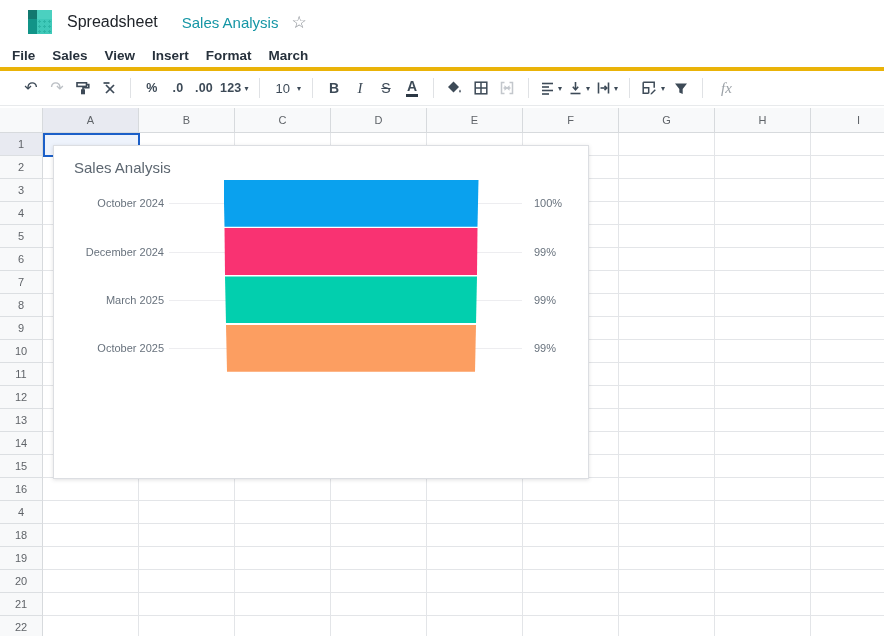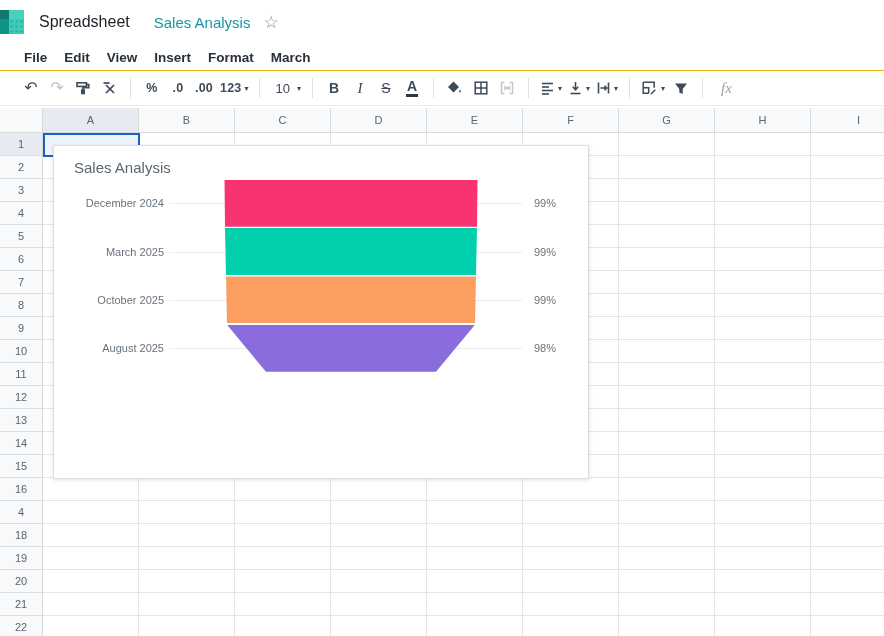--- a/index.html
+++ b/index.html
@@ -1,38 +1,38 @@
 <!DOCTYPE html>
 <html><head>
 <meta charset="utf-8">
 <style>
   * { margin:0; padding:0; box-sizing:border-box; }
   html,body { width:884px; height:636px; overflow:hidden; background:#fff;
               font-family:"Liberation Sans", sans-serif; }
   body { position:relative; }
 
   
-  .appbar { height:44px; display:flex; align-items:center; padding-left:0; background:#fff; }
+  .appbar { height:44px; display:flex; align-items:center; padding-left:28px; background:#fff; }
   .logo { width:24px; height:24px; position:relative; flex:0 0 auto; }
   .logo .q { position:absolute; }
   .logo .tl { left:0; top:0; width:9px; height:9px; background:#11786f; }
   .logo .tr { left:9px; top:0; width:15px; height:9px; background:#4bd0c0; }
   .logo .bl { left:0; top:9px; width:9px; height:15px; background:#119488; }
   .logo .br { left:9px; top:9px; width:15px; height:15px; background:#3fc9b9;
               background-image:radial-gradient(#2bb5a5 1px, transparent 1.2px);
               background-size:5px 5px; }
   .app-title { margin-left:15px; font-size:16px; color:#20242a; font-weight:500; }
   .doc-tab { margin-left:24px; font-size:15px; font-weight:500; color:#1596a5; }
   .doc-name { margin-left:15px; font-size:15px; font-style:italic; color:#9aa0a6; }
   .star { margin-left:13px; font-size:17px; color:#84898f; line-height:1;
           font-family:"DejaVu Sans", sans-serif; }
 
   
-  .menubar { height:27px; display:flex; align-items:center; padding-left:24px;
-             border-bottom:1px solid #eab308; }
+  .menubar { height:27px; display:flex; align-items:center; padding-left:12px;
+             border-bottom:4px solid #eab308; }
   .menu-item { font-size:13.5px; font-weight:600; color:#27313c; margin-right:17px;
                cursor:default; }
 
   
   .toolbar { height:35px; display:flex; align-items:center; padding-left:18px;
              color:#3d4a57; border-bottom:1px solid #e8eaec; }
   .tb-btn { display:flex; align-items:center; justify-content:center; height:24px;
             min-width:20px; margin:0 3px; font-size:13px; color:#3d4a57; }
   .tb-btn .glyph { font-family:"DejaVu Sans", sans-serif; }
   .tb-sep { width:1px; height:20px; background:#e0e2e5; margin:0 8px; }
@@ -97,21 +97,21 @@
       <div class="q bl"></div>
       <div class="q br"></div>
   </div>
   <div class="app-title">Spreadsheet</div>
   <div class="doc-tab">Sales Analysis</div>
   <div class="star">☆</div>
 </div>
 
 <div class="menubar">
     <div class="menu-item">File</div>
-    <div class="menu-item">Edit</div>
+    <div class="menu-item">Sales</div>
     <div class="menu-item">View</div>
     <div class="menu-item">Insert</div>
     <div class="menu-item">Format</div>
     <div class="menu-item">March</div>
   </div>
 
 <div class="toolbar">
   <div class="tb-btn">
       <span class="glyph undo-g">↶</span>
     </div>
@@ -267,36 +267,36 @@
     </div>
   <div class="cells"></div>
   <div class="sel-cell"></div>
 </div>
 
 <div class="chart">
   <div class="chart-title">Sales Analysis</div>
   <div class="frows">
       <div class="frow">
         <div class="fline"></div>
+        <div class="flabel">October 2024</div>
+        <div class="fshape" style="background: rgb(10, 161, 238); clip-path: polygon(0% 0%, 100% 0%, 99.6078% 100%, 0.392157% 100%);"></div>
+        <div class="fvalue">100%</div>
+      </div>
+      <div class="frow">
+        <div class="fline"></div>
         <div class="flabel">December 2024</div>
         <div class="fshape" style="background: rgb(249, 50, 114); clip-path: polygon(0.392157% 0%, 99.6078% 0%, 99.4118% 100%, 0.588235% 100%);"></div>
         <div class="fvalue">99%</div>
       </div>
       <div class="frow">
         <div class="fline"></div>
         <div class="flabel">March 2025</div>
         <div class="fshape" style="background: rgb(2, 207, 174); clip-path: polygon(0.588235% 0%, 99.4118% 0%, 99.0196% 100%, 0.980392% 100%);"></div>
         <div class="fvalue">99%</div>
       </div>
       <div class="frow">
         <div class="fline"></div>
         <div class="flabel">October 2025</div>
         <div class="fshape" style="background: rgb(252, 158, 97); clip-path: polygon(0.980392% 0%, 99.0196% 0%, 98.6275% 100%, 1.37255% 100%);"></div>
         <div class="fvalue">99%</div>
       </div>
-      <div class="frow">
-        <div class="fline"></div>
-        <div class="flabel">August 2025</div>
-        <div class="fshape" style="background: rgb(138, 108, 221); clip-path: polygon(1.37255% 0%, 98.6275% 0%, 83.3333% 100%, 16.6667% 100%);"></div>
-        <div class="fvalue">98%</div>
-      </div>
     </div>
 </div>
 
 </body></html>

